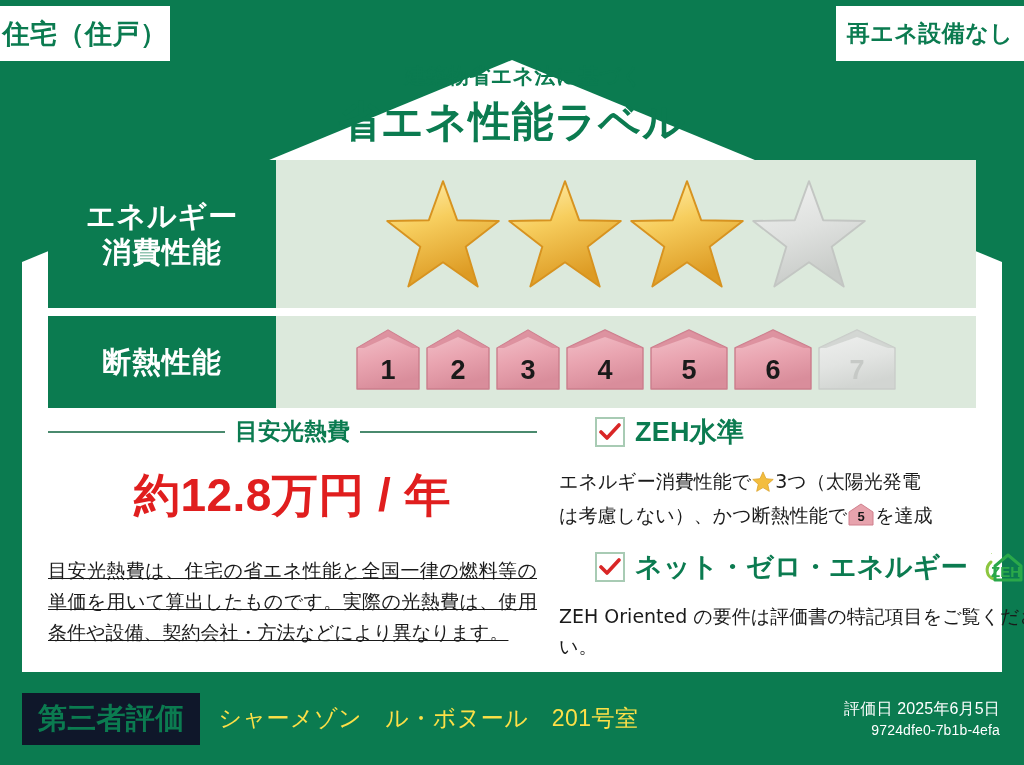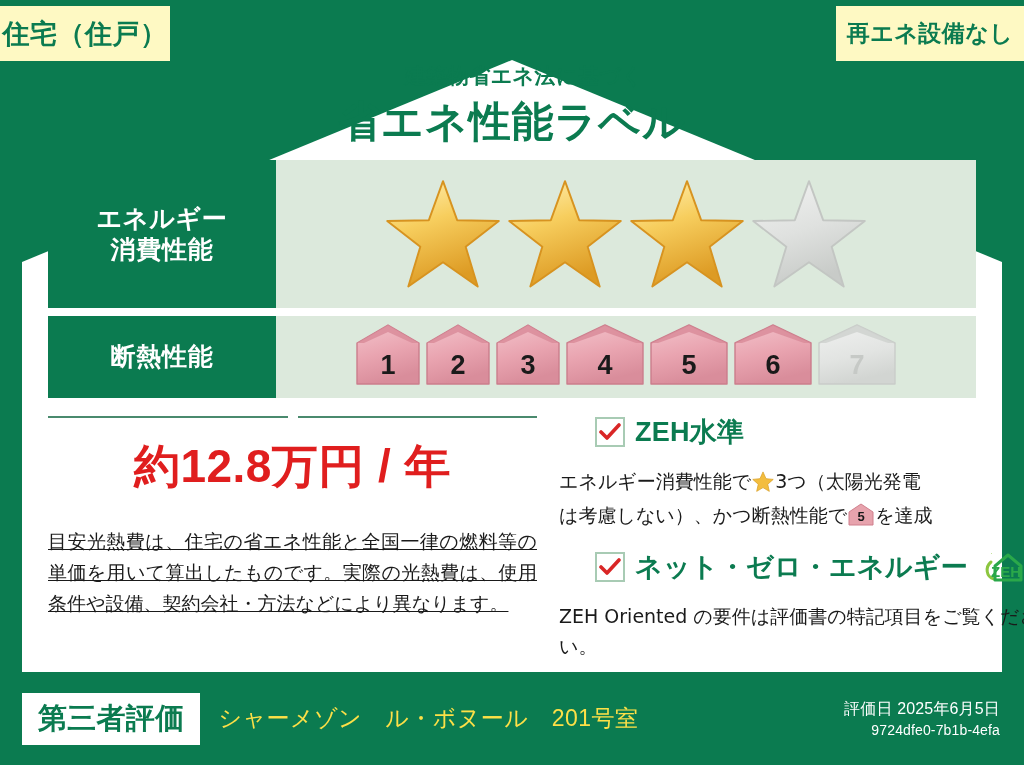--- a/index.html
+++ b/index.html
@@ -29,21 +29,21 @@
     left: 22px;
     top: 60px;
     width: 980px;
     height: 612px;
     background: #ffffff;
     clip-path: polygon(50% 0%, 100% 33%, 100% 100%, 0% 100%, 0% 33%);
   }
 
   .header-tag {
     position: absolute;
-    background: #fef9c3;
+    background: #ffffff;
     color: #0b7b50;
     font-weight: bold;
     display: flex;
     align-items: center;
     justify-content: center;
     letter-spacing: 0.02em;
   }
 
   .tag-left {
     left: 0px;
@@ -96,40 +96,40 @@
     align-items: stretch;
     background: #dce9dc;
     margin-bottom: 8px;
   }
 
   .perf-label {
     flex: 0 0 228px;
     background: #0b7b50;
     color: #ffffff;
     font-weight: bold;
-    font-size: 25px;
+    font-size: 29px;
     line-height: 1.25;
     display: flex;
     flex-direction: column;
     align-items: center;
     justify-content: center;
     text-align: center;
     letter-spacing: 0.03em;
   }
 
   .perf-value {
     flex: 1 1 auto;
     display: flex;
     align-items: center;
     justify-content: center;
     padding: 6px 0;
   }
 
   .row-energy { height: 148px; }
-  .row-insul  { height: 82px; }
+  .row-insul  { height: 92px; }
 
   
   .stars { display: flex; align-items: center; gap: 2px; }
   .star-svg { display: block; }
 
   
   .houses {
     display: flex;
     align-items: flex-end;
     gap: 2px;
@@ -260,21 +260,21 @@
     right: 0;
     bottom: 0;
     height: 93px;
     background: #0b7b50;
     display: flex;
     align-items: center;
   }
 
   .bels-badge {
     margin-left: 22px;
-    background: #ffffff;
+    background: #0f172a;
     height: 52px;
     padding: 0 16px;
     display: flex;
     align-items: center;
     gap: 10px;
   }
   .bels-jp {
     font-size: 29px;
     font-weight: bold;
     color: #0b7b50;
@@ -460,20 +460,21 @@
       </div>
     </div>
 
   </div>
 
   <div class="lower">
 
     <div class="col-left">
       <div class="cost-head">
         <span class="rule"></span>
+        <span>目安光熱費</span>
         <span class="rule"></span>
       </div>
       <div class="cost-value">約12.8万円 / 年</div>
       <div class="cost-note">目安光熱費は、住宅の省エネ性能と全国一律の燃料等の単価を用いて算出したものです。実際の光熱費は、使用条件や設備、契約会社・方法などにより異なります。</div>
     </div>
 
     <div class="col-right">
 
       <div class="check-item">
         <div class="check-line">

